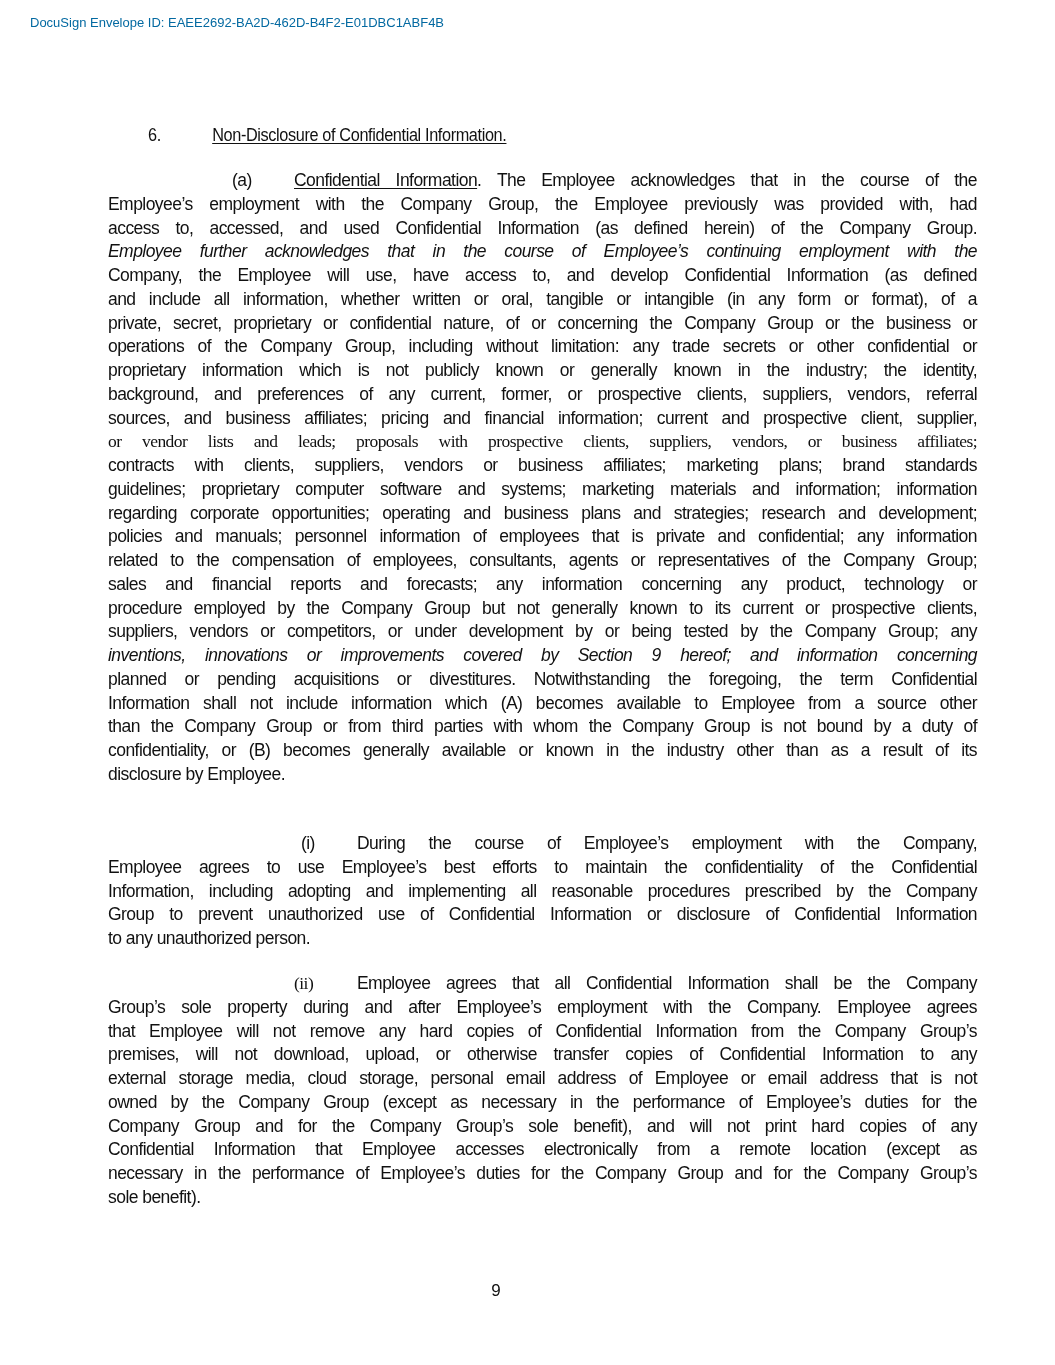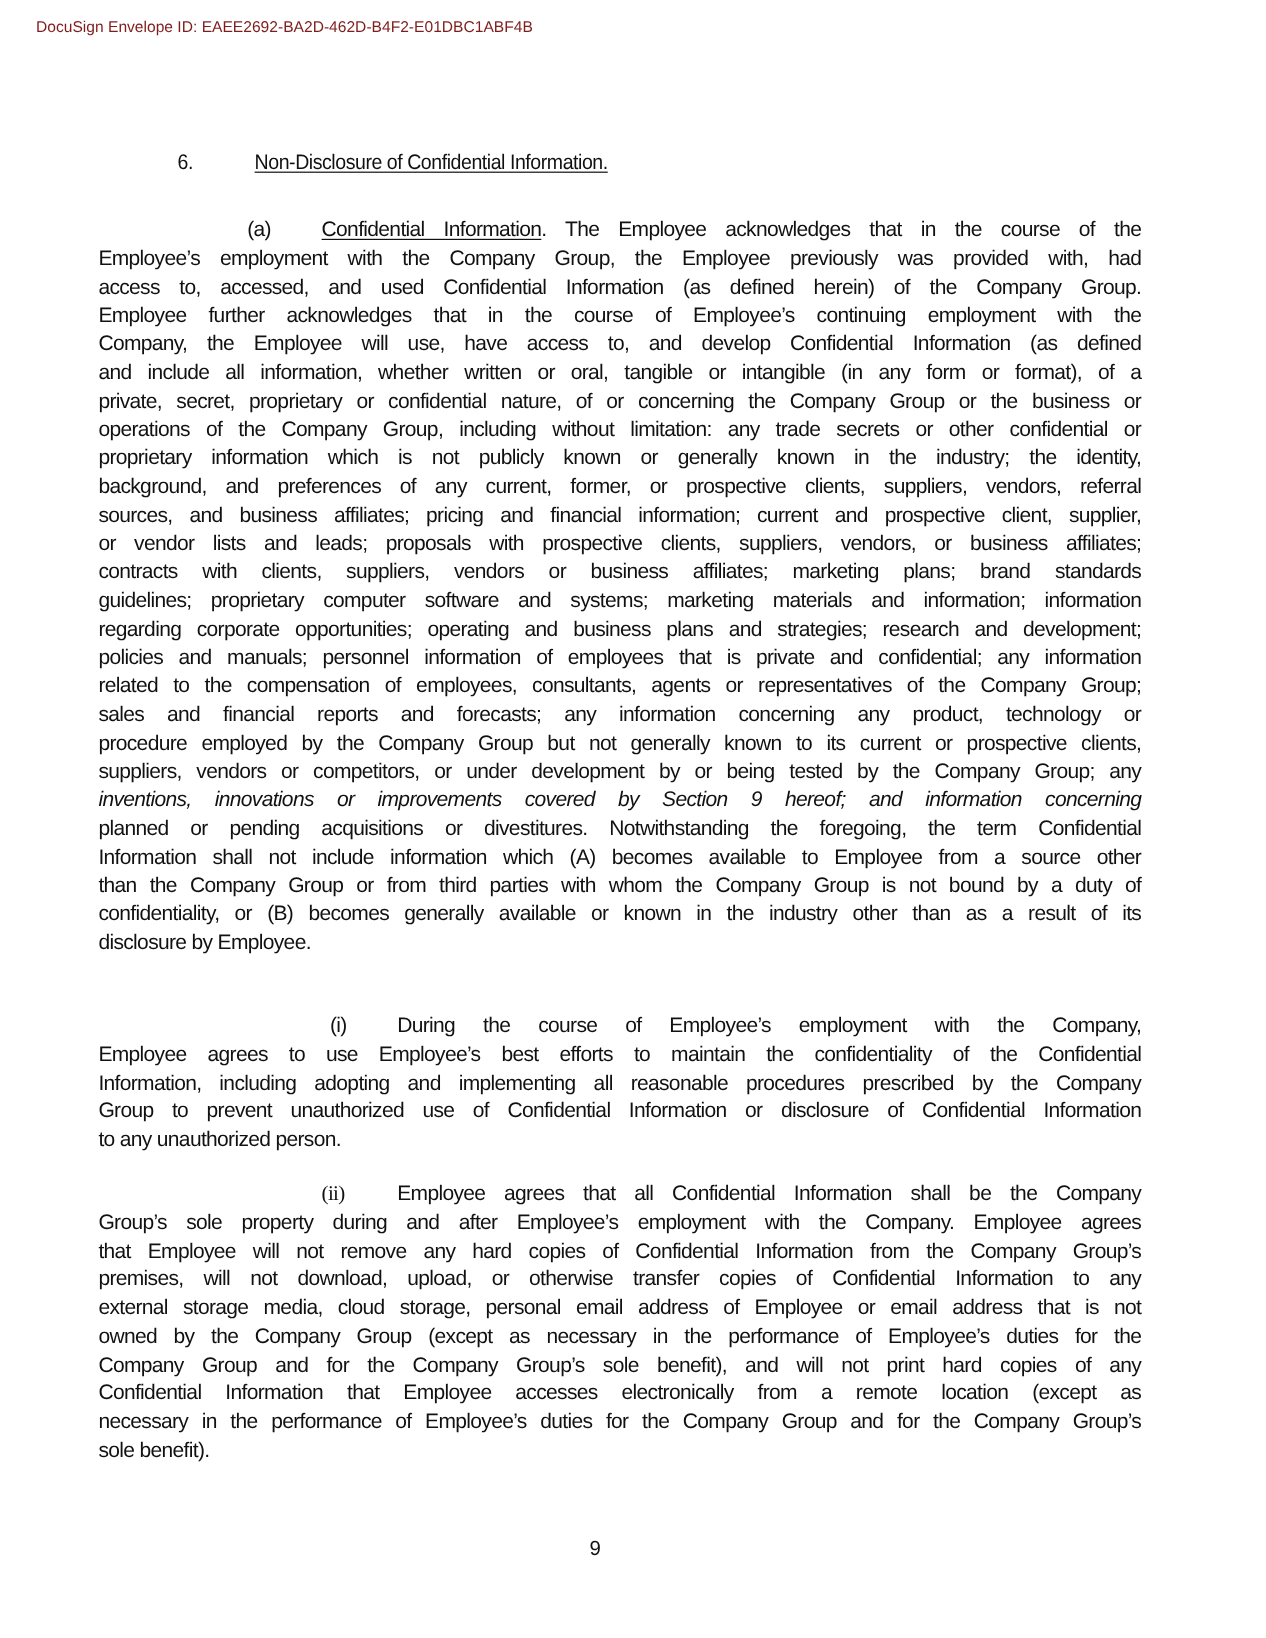--- a/index.html
+++ b/index.html
@@ -1,32 +1,32 @@
 <!DOCTYPE html>
 <html><head>
 <meta charset="utf-8">
 <style>
   html, body { margin: 0; padding: 0; background: #ffffff; }
   body { width: 1055px; height: 1365px; position: relative; overflow: hidden; color: #111; }
   .envelope {
     position: absolute; left: 30px; top: 15px;
-    font-family: "Liberation Sans", sans-serif; font-size: 13px; color: #7f1d1d;
+    font-family: "Liberation Sans", sans-serif; font-size: 13px; color: #0369a1;
   }
   .page-number {
     position: absolute; left: 0; width: 992px; top: 1281px; text-align: center;
     font-family: "Liberation Sans", sans-serif; font-size: 17px; color: #111;
   }
   .heading {
     position: absolute; top: 125px; left: 148px;
     font-family: "Liberation Sans", sans-serif; font-size: 17.5px; letter-spacing: -0.4px;
     transform: scaleX(0.93); transform-origin: left center;
   }
   .heading .num { display: inline-block; width: 69px; }
   .heading .title { text-decoration: underline; text-underline-offset: 2px; }
-  .para { position: absolute; left: 82px; width: 869px; margin-top: 11px; }
+  .para { position: absolute; left: 108px; width: 869px; }
   .line {
     display: block; height: 23.75px; line-height: 23.75px; white-space: nowrap;
     font-family: "Liberation Sans", sans-serif; font-size: 17.5px; letter-spacing: -0.55px;
     text-align: justify; text-align-last: justify; overflow: visible;
   }
   .line.last { text-align-last: left; }
   .line .lead { display: inline-block; }
   .u { text-decoration: underline; text-underline-offset: 2px; }
 </style>
 </head>
@@ -37,29 +37,29 @@
 <div class="heading">
   <span class="num">6.</span><span class="title">Non-Disclosure of Confidential Information.</span>
 </div>
 
 <div class="para" id="para-a" style="top:169px;">
   <span class="line" style="padding-left: 124px; display: block;">
     <span class="lead" style="width:62px;">(a)</span><span class="u">Confidential Information</span><span>. The Employee acknowledges that in the course of the</span>
   </span>
   <span class="line" style="display: block;">Employee’s employment with the Company Group, the Employee previously was provided with, had</span>
   <span class="line" style="display: block;">access to, accessed, and used Confidential Information (as defined herein) of the Company Group.</span>
-  <span class="line" style="display: block;">Employee further acknowledges that in the course of Employee’s continuing employment with the</span>
+  <span class="line" style="display: block; font-style: italic;">Employee further acknowledges that in the course of Employee’s continuing employment with the</span>
   <span class="line" style="display: block;">Company, the Employee will use, have access to, and develop Confidential Information (as defined</span>
   <span class="line" style="display: block;">and include all information, whether written or oral, tangible or intangible (in any form or format), of a</span>
   <span class="line" style="display: block;">private, secret, proprietary or confidential nature, of or concerning the Company Group or the business or</span>
   <span class="line" style="display: block;">operations of the Company Group, including without limitation:  any trade secrets or other confidential or</span>
   <span class="line" style="display: block;">proprietary information which is not publicly known or generally known in the industry; the identity,</span>
   <span class="line" style="display: block;">background, and preferences of any current, former, or prospective clients, suppliers, vendors, referral</span>
   <span class="line" style="display: block;">sources, and business affiliates; pricing and financial information; current and prospective client, supplier,</span>
-  <span class="line" style="display: block;">or vendor lists and leads; proposals with prospective clients, suppliers, vendors, or business affiliates;</span>
+  <span class="line" style="display: block; font-family: Liberation Serif, serif;">or vendor lists and leads; proposals with prospective clients, suppliers, vendors, or business affiliates;</span>
   <span class="line" style="display: block;">contracts with clients, suppliers, vendors or business affiliates; marketing plans; brand standards</span>
   <span class="line" style="display: block;">guidelines; proprietary computer software and systems; marketing materials and information; information</span>
   <span class="line" style="display: block;">regarding corporate opportunities; operating and business plans and strategies; research and development;</span>
   <span class="line" style="display: block;">policies and manuals; personnel information of employees that is private and confidential; any information</span>
   <span class="line" style="display: block;">related to the compensation of employees, consultants, agents or representatives of the Company Group;</span>
   <span class="line" style="display: block;">sales and financial reports and forecasts; any information concerning any product, technology or</span>
   <span class="line" style="display: block;">procedure employed by the Company Group but not generally known to its current or prospective clients,</span>
   <span class="line" style="display: block;">suppliers, vendors or competitors, or under development by or being tested by the Company Group; any</span>
   <span class="line" style="display: block; font-style: italic;">inventions, innovations or improvements covered by Section 9 hereof; and information concerning</span>
   <span class="line" style="display: block;">planned or pending acquisitions or divestitures.  Notwithstanding the foregoing, the term Confidential</span>

